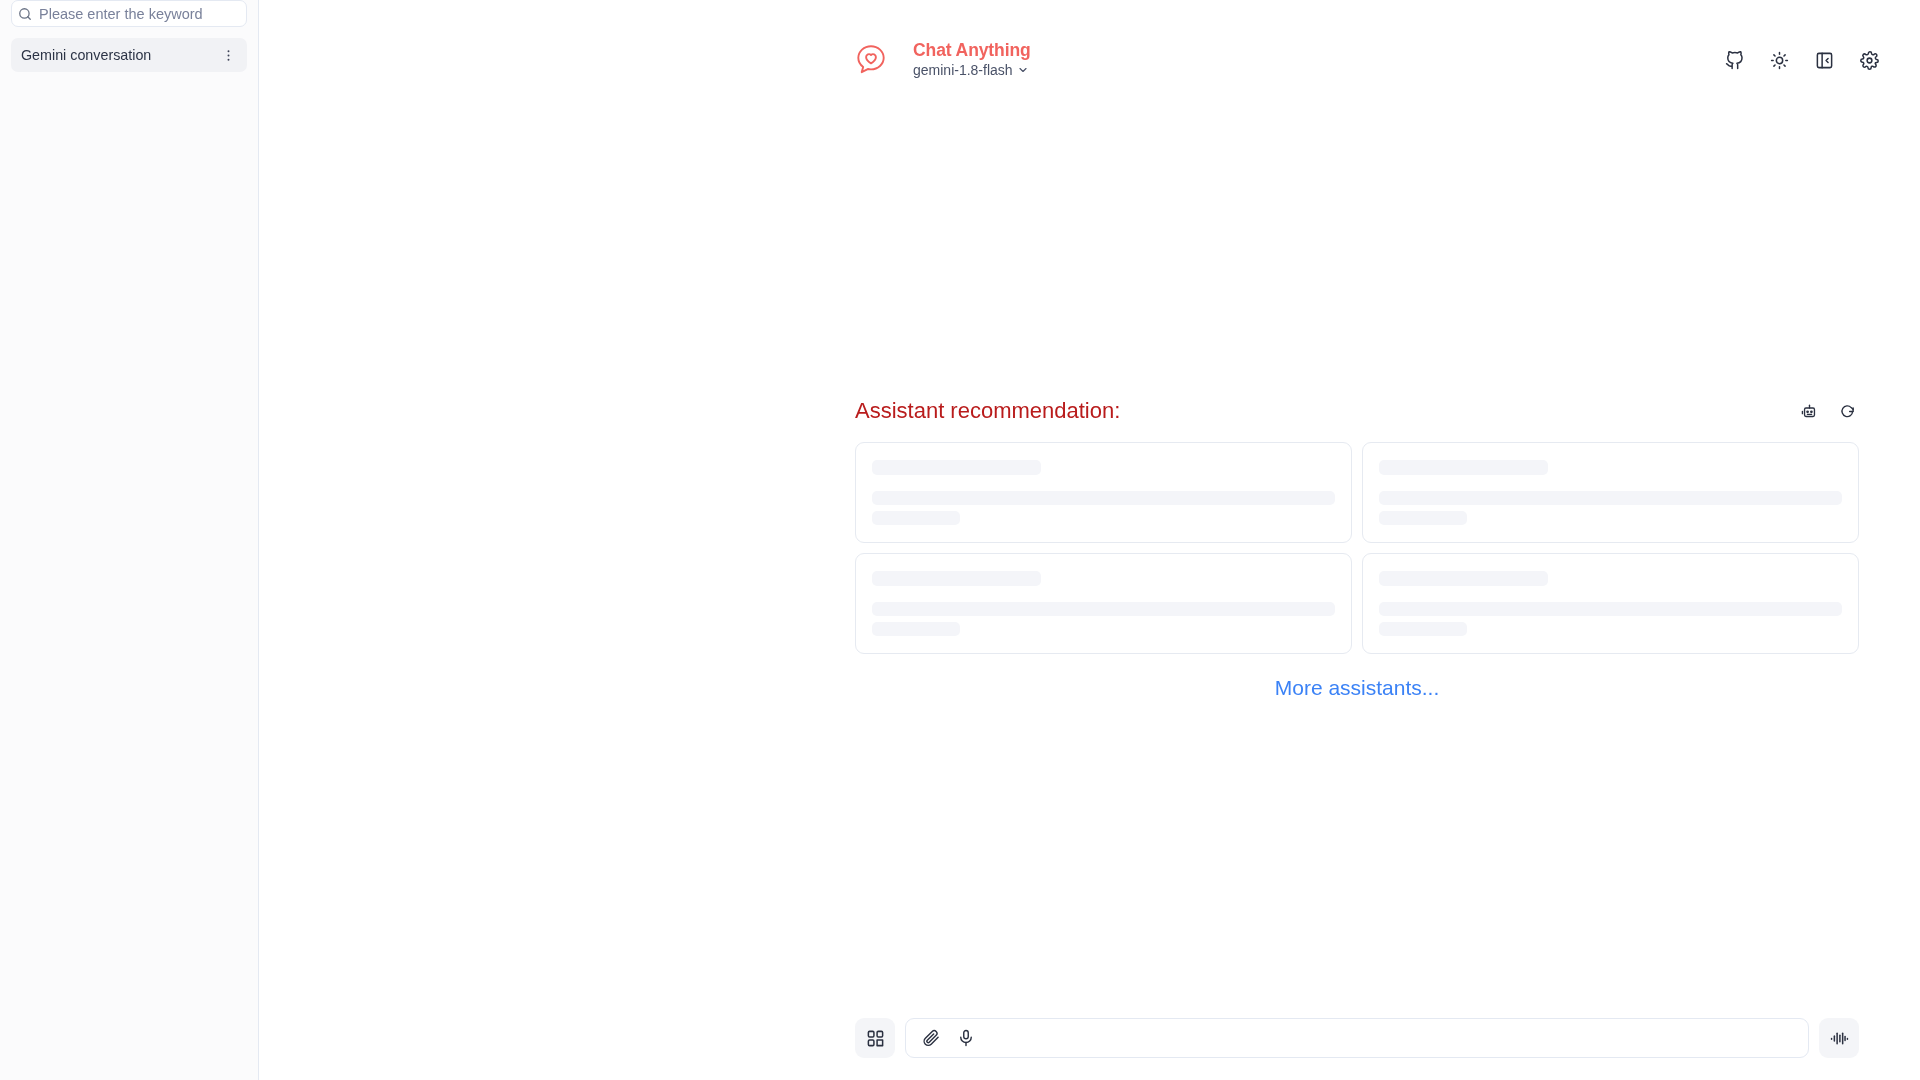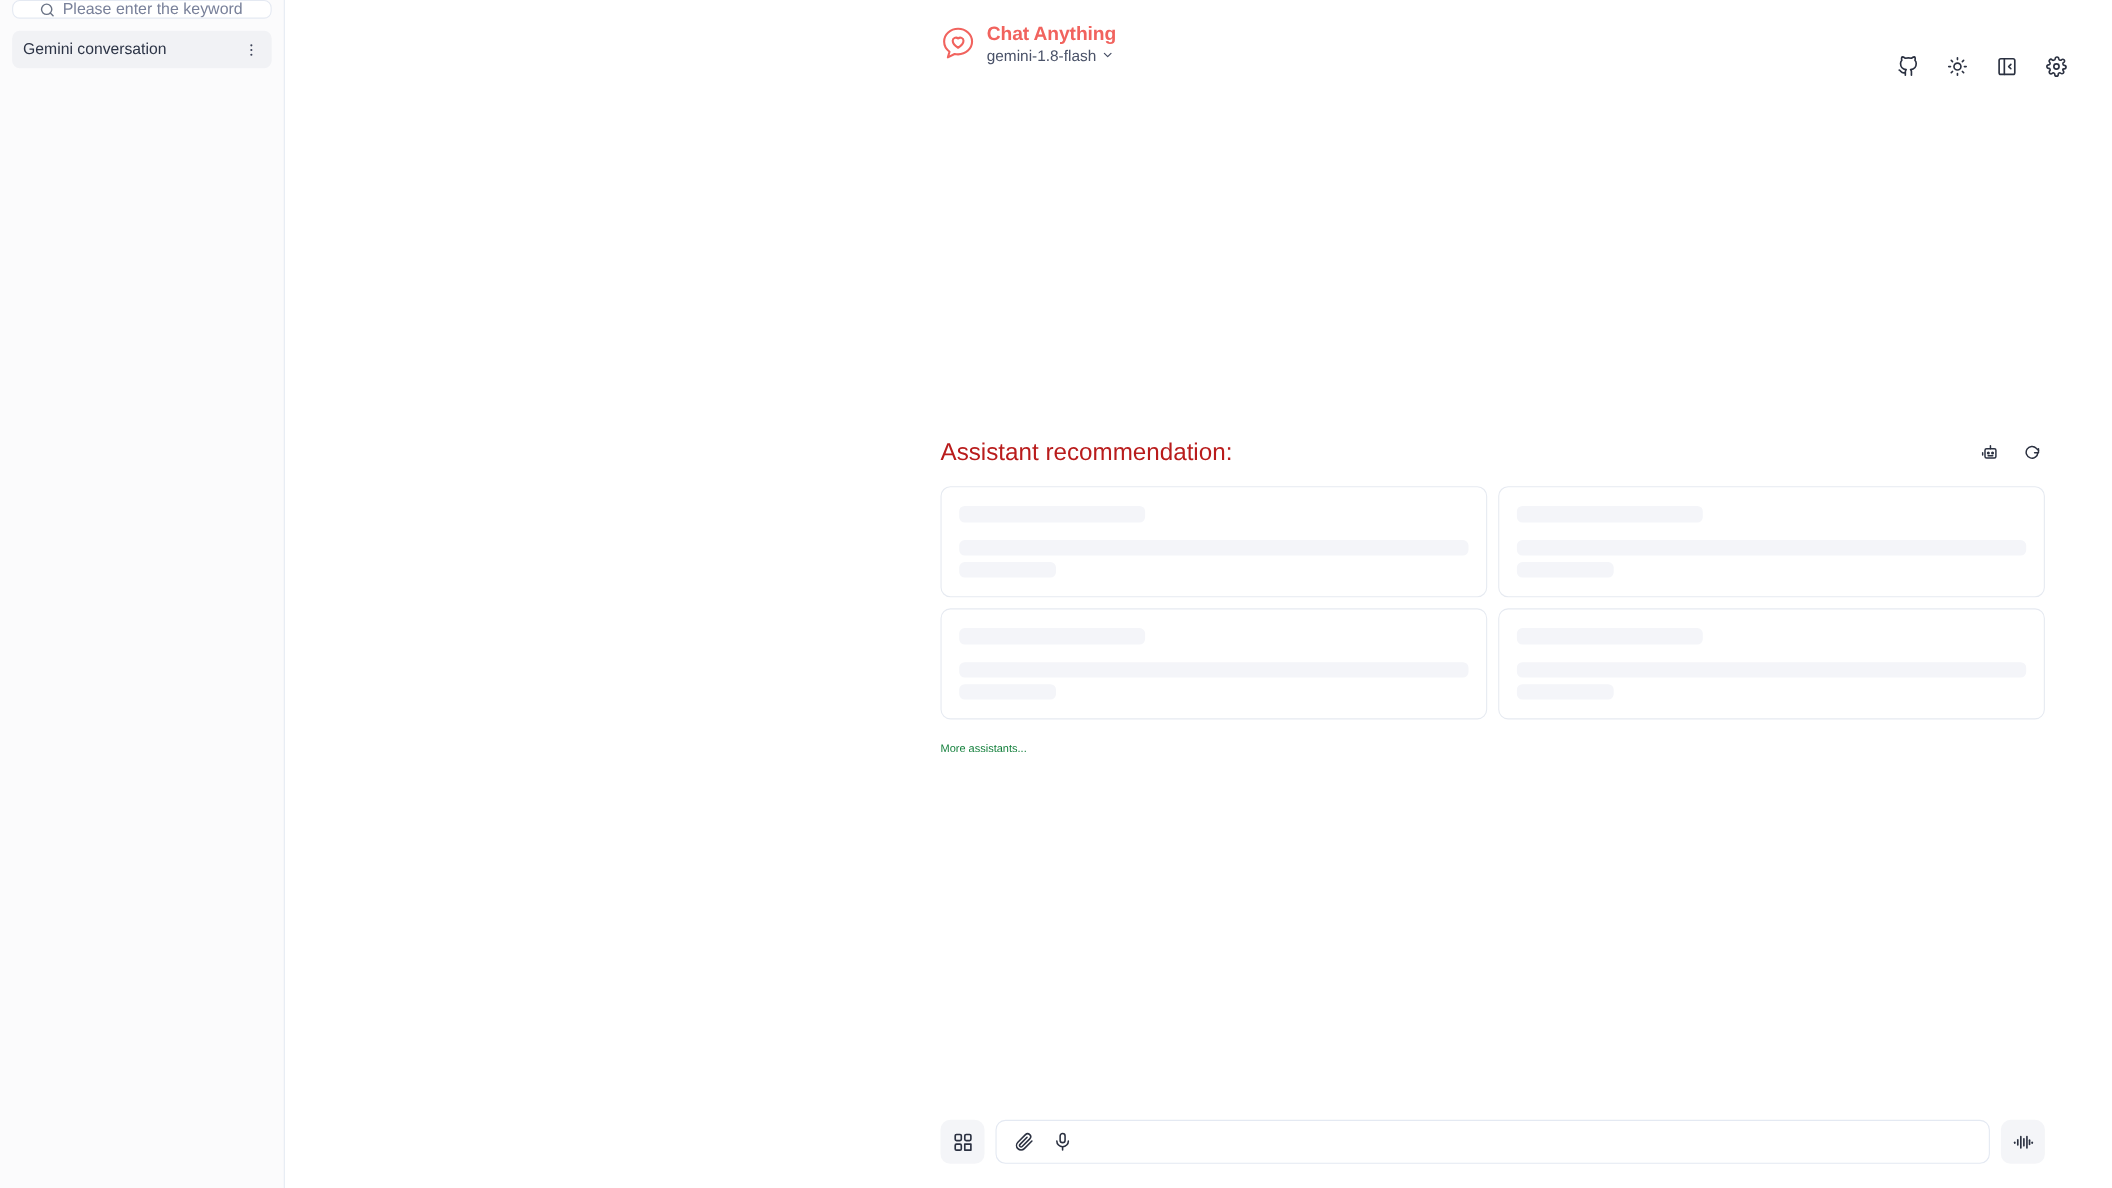--- a/index.html
+++ b/index.html
@@ -32,25 +32,25 @@
     letter-spacing: -0.2px; white-space: nowrap;
   }
   .icon-btn {
     width: 28px; height: 28px;
     display: flex; align-items: center; justify-content: center;
     border-radius: 6px; cursor: pointer; color: #3c4257;
     background: transparent; border: none;
   }
 
   .search-wrap {
-    height: 17px; margin: 0 0 11px 0;
+    height: 27px; margin: 0 0 11px 0;
     border: 1px solid #e4e9f2; border-radius: 7px;
     background: #ffffff;
     display: flex; align-items: center;
-    padding: 0 24px; gap: 7px;
+    padding: 0 6px; gap: 7px;
   }
   .search-wrap svg { flex: 0 0 auto; color: #6b7486; }
   .search-input {
     border: none; outline: none; background: transparent;
     font-family: inherit; font-size: 14.5px; color: #2c3446;
     width: 100%; height: 100%; padding: 0;
   }
   .search-input::placeholder { color: #79819a; }
 
   .convo-list { display: flex; flex-direction: column; gap: 2px; }
@@ -71,22 +71,22 @@
     flex: 1 1 auto; height: 1080px; position: relative;
     display: flex; flex-direction: column; background: #ffffff;
   }
 
   .topbar {
     height: 100px; flex: 0 0 100px;
     display: flex; align-items: center;
     position: relative;
   }
   .title-block {
-    position: absolute; left: 596px; top: 20px;
-    display: flex; align-items: center; gap: 10px;
+    position: absolute; left: 596px; top: 40px;
+    display: flex; align-items: center; gap: 26px;
   }
   .logo-mark { width: 32px; height: 32px; flex: 0 0 32px; color: #f1635e; }
   .title-text { display: flex; flex-direction: column; line-height: 1.18; }
   .app-title { font-size: 17.5px; font-weight: 700; color: #f1635e; letter-spacing: -0.1px; }
   .model-row {
     display: flex; align-items: center; gap: 4px;
     font-size: 14px; color: #4a5268; cursor: pointer; margin-top: 1px;
   }
   .topbar-actions {
     position: absolute; right: 38px; top: 47px;
@@ -117,22 +117,22 @@
     background: #ffffff;
     height: 101px;
     padding: 17px 16px 0 16px;
   }
   .skel-bar { background: #f4f5f9; border-radius: 5px; }
   .skel-title { height: 15px; width: 36.5%; margin-bottom: 16px; }
   .skel-line { height: 14px; width: 100%; margin-bottom: 6px; }
   .skel-short { height: 14px; width: 19%; }
 
   .more-link {
-    text-align: left; margin-top: 22px;
-    font-size: 10px; color: #15803d; cursor: pointer;
+    text-align: center; margin-top: 22px;
+    font-size: 21px; color: #3b82f6; cursor: pointer;
   }
 
   
   .bottombar {
     position: absolute; left: 596px; top: 1016px;
     width: 1004px; height: 44px;
     display: flex; align-items: center; gap: 10px;
   }
   .plugin-btn {
     width: 40px; height: 40px; flex: 0 0 40px;

